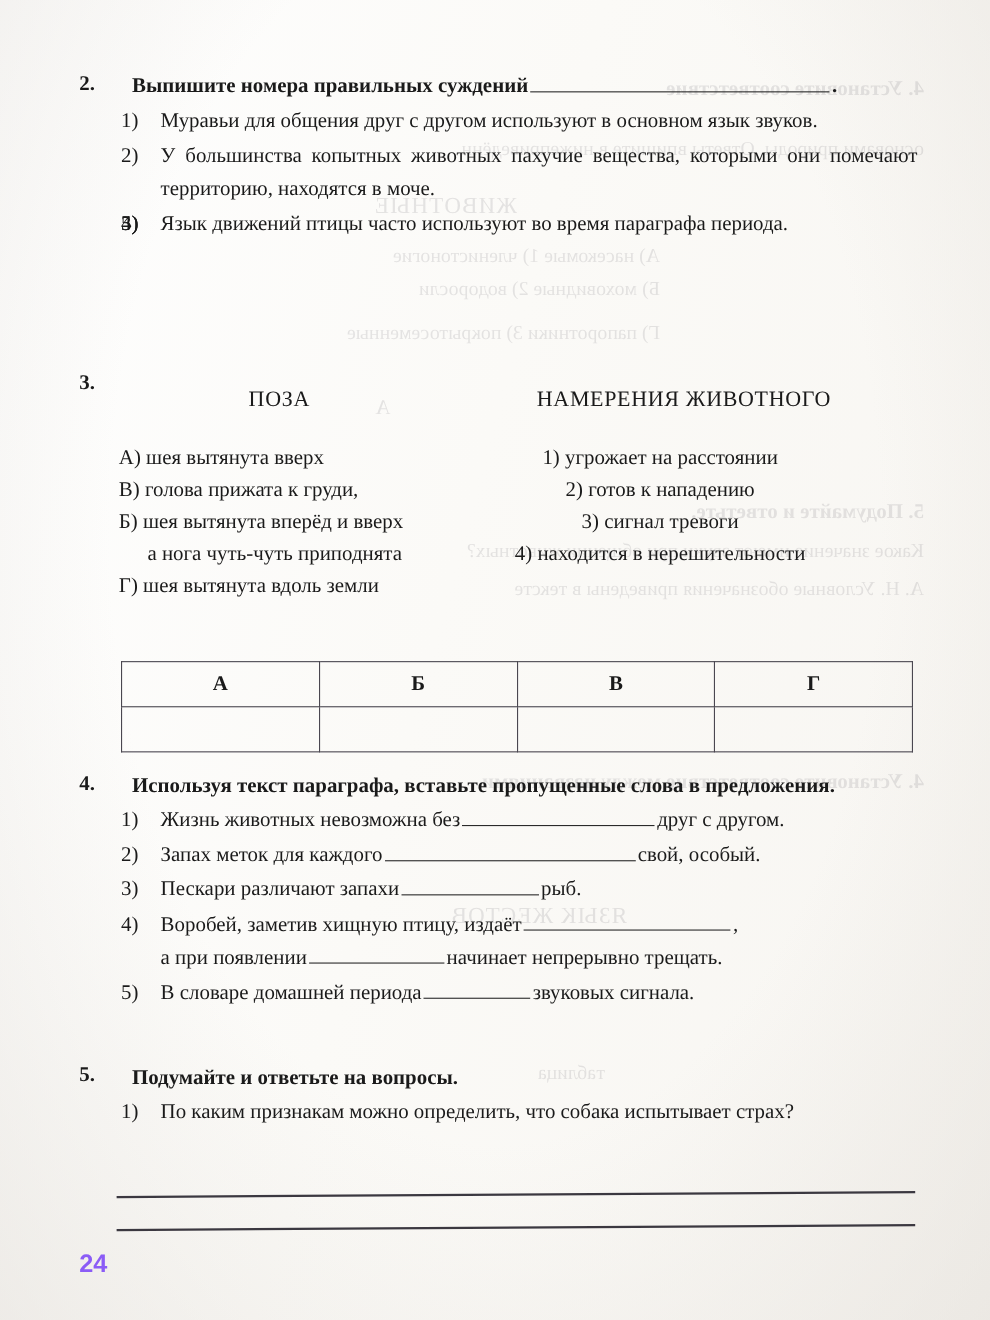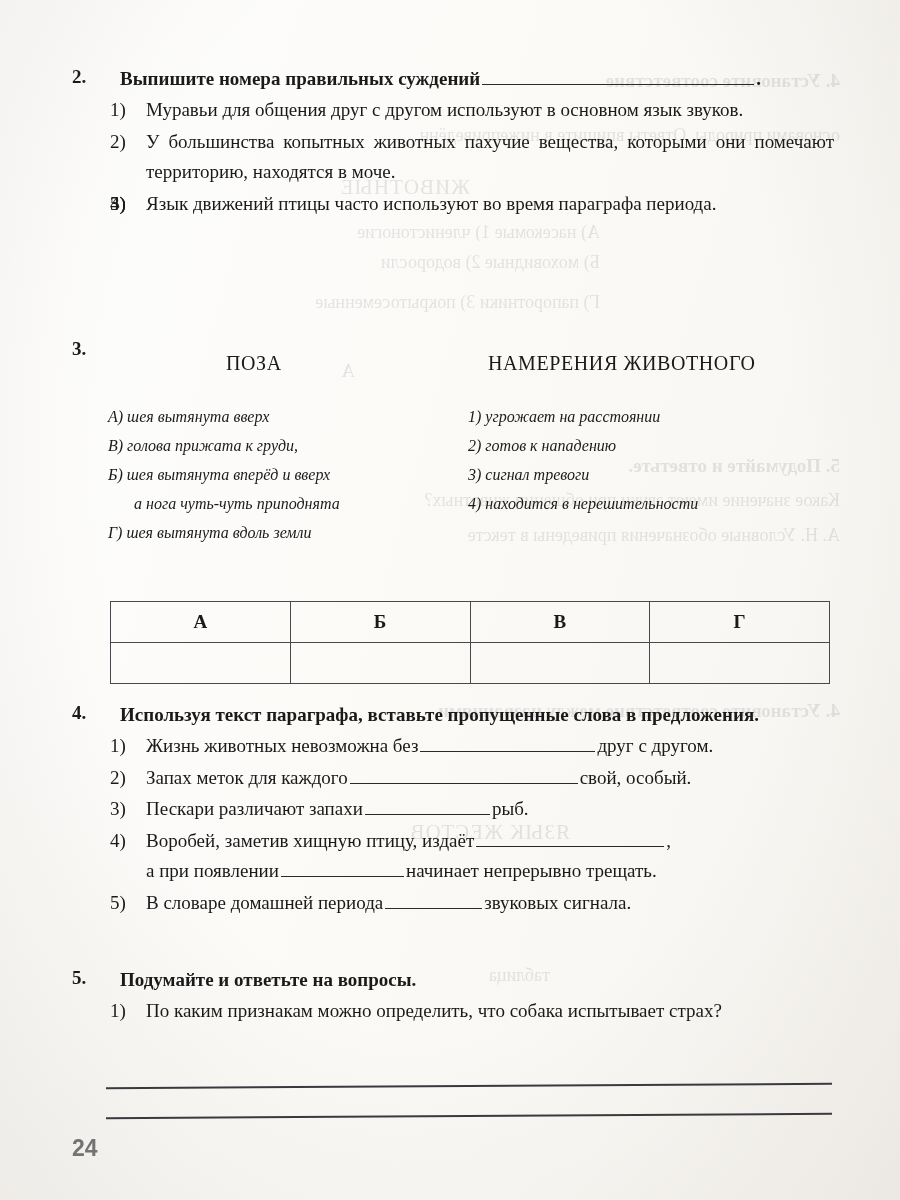--- a/index.html
+++ b/index.html
@@ -102,24 +102,23 @@
     height: 170px;
   }
   .col-head {
     position: absolute;
     font-size: 20px;
     letter-spacing: 0.6px;
     font-variant: normal;
   }
   .col-list {
     position: absolute;
-    font-size: 16px;
+    font-size: 19px;
     line-height: 29px;
     white-space: nowrap;
-    font-style: italic;
   }
   .col-list div { white-space: nowrap; }
   .indent-sub { padding-left: 26px; }
 
   
   .ans-table {
     position: absolute;
     border-collapse: collapse;
     table-layout: fixed;
   }
@@ -139,21 +138,21 @@
     background: #3b3840;
   }
 
   .page-number {
     position: absolute;
     left: 72px;
     bottom: 38px;
     font-family: "Liberation Sans", "DejaVu Sans", sans-serif;
     font-weight: bold;
     font-size: 23px;
-    color: #737373;
+    color: #8b5cf6;
   }
 </style>
 </head>
 <body>
 
 <div class="page">
 
   <div class="paper-grain"></div>
 
   <div class="showthrough">
@@ -209,21 +208,21 @@
         <div class="col-head" style="left:416px; top:0px;">НАМЕРЕНИЯ ЖИВОТНОГО</div>
 
         <div class="col-list" style="left:36px; top:50px;">
           <div>А) шея вытянута вверх</div>
           <div>В) голова прижата к груди,</div>
           <div>Б) шея вытянута вперёд и вверх</div>
           <div class="indent-sub">а нога чуть-чуть приподнята</div>
           <div>Г) шея вытянута вдоль земли</div>
         </div>
 
-        <div class="col-list" style="left:396px; top:50px;">
+        <div class="col-list" style="left:396px; top:50px;text-align:center;">
           <div>1) угрожает на расстоянии</div>
           <div>2) готов к нападению</div>
           <div>3) сигнал тревоги</div>
           <div>4) находится в нерешительности</div>
         </div>
       </div>
     </section>
 
     <table class="ans-table" style="left:110px; top:601px; width:720px;">
       <tbody>

